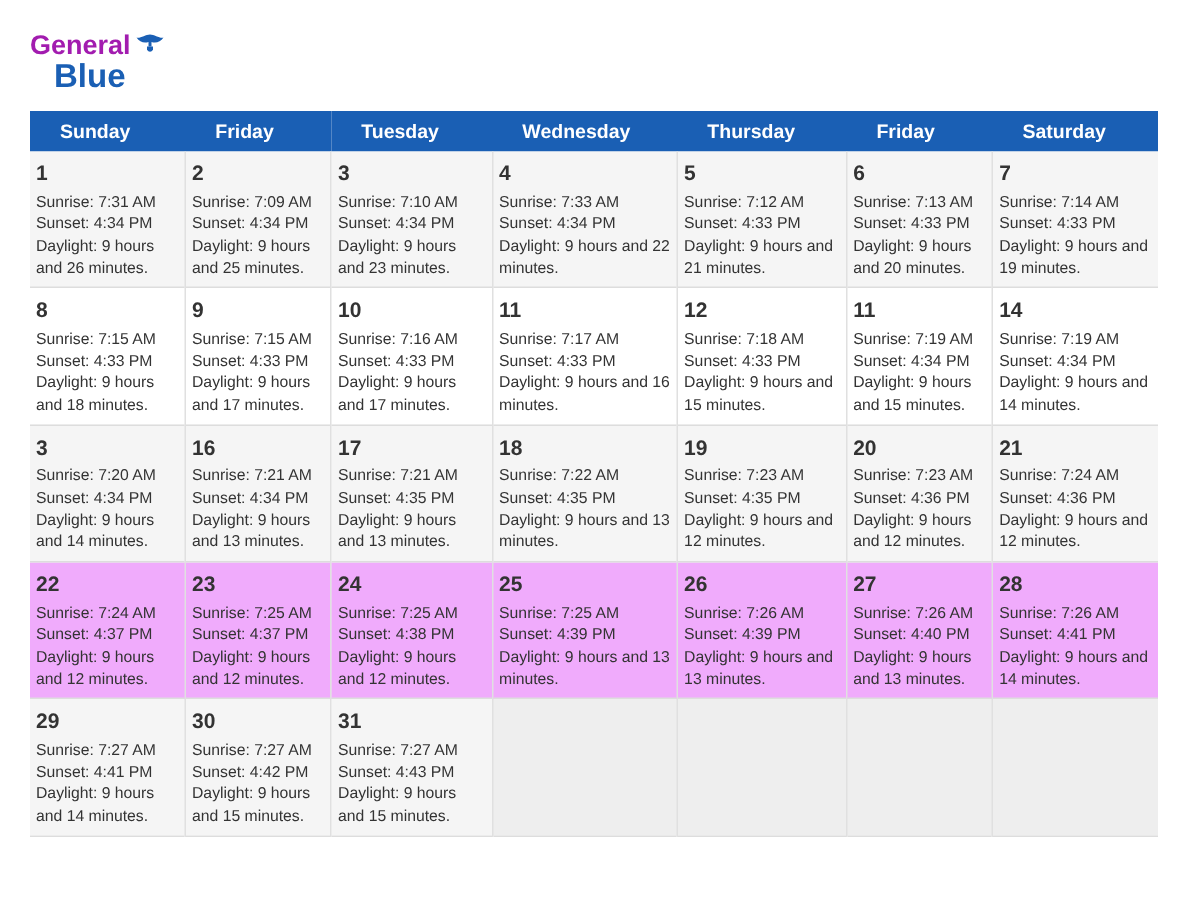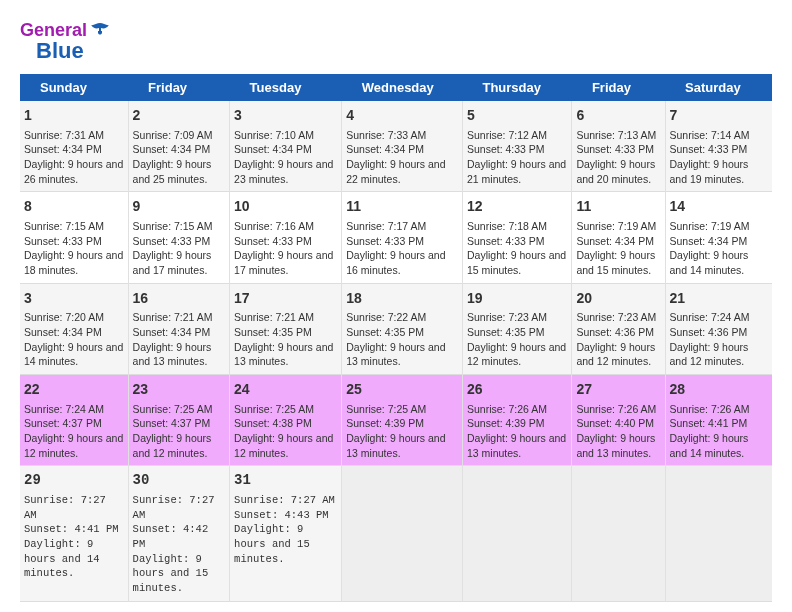--- a/index.html
+++ b/index.html
@@ -278,21 +278,21 @@
         <span>Sunset: 4:40 PM</span><br>
         <span>Daylight: 9 hours and 13 minutes.</span>
       </td>
         <td>
         <span class="day-number">28</span>
         <span>Sunrise: 7:26 AM</span><br>
         <span>Sunset: 4:41 PM</span><br>
         <span>Daylight: 9 hours and 14 minutes.</span>
       </td>
       </tr>
-      <tr style="background-color: rgb(245, 245, 245); font-family: Liberation Mono, monospace;">
+      <tr style="background-color: rgb(245, 245, 245);">
         <td>
         <span class="day-number">29</span>
         <span>Sunrise: 7:27 AM</span><br>
         <span>Sunset: 4:41 PM</span><br>
         <span>Daylight: 9 hours and 14 minutes.</span>
       </td>
         <td>
         <span class="day-number">30</span>
         <span>Sunrise: 7:27 AM</span><br>
         <span>Sunset: 4:42 PM</span><br>

